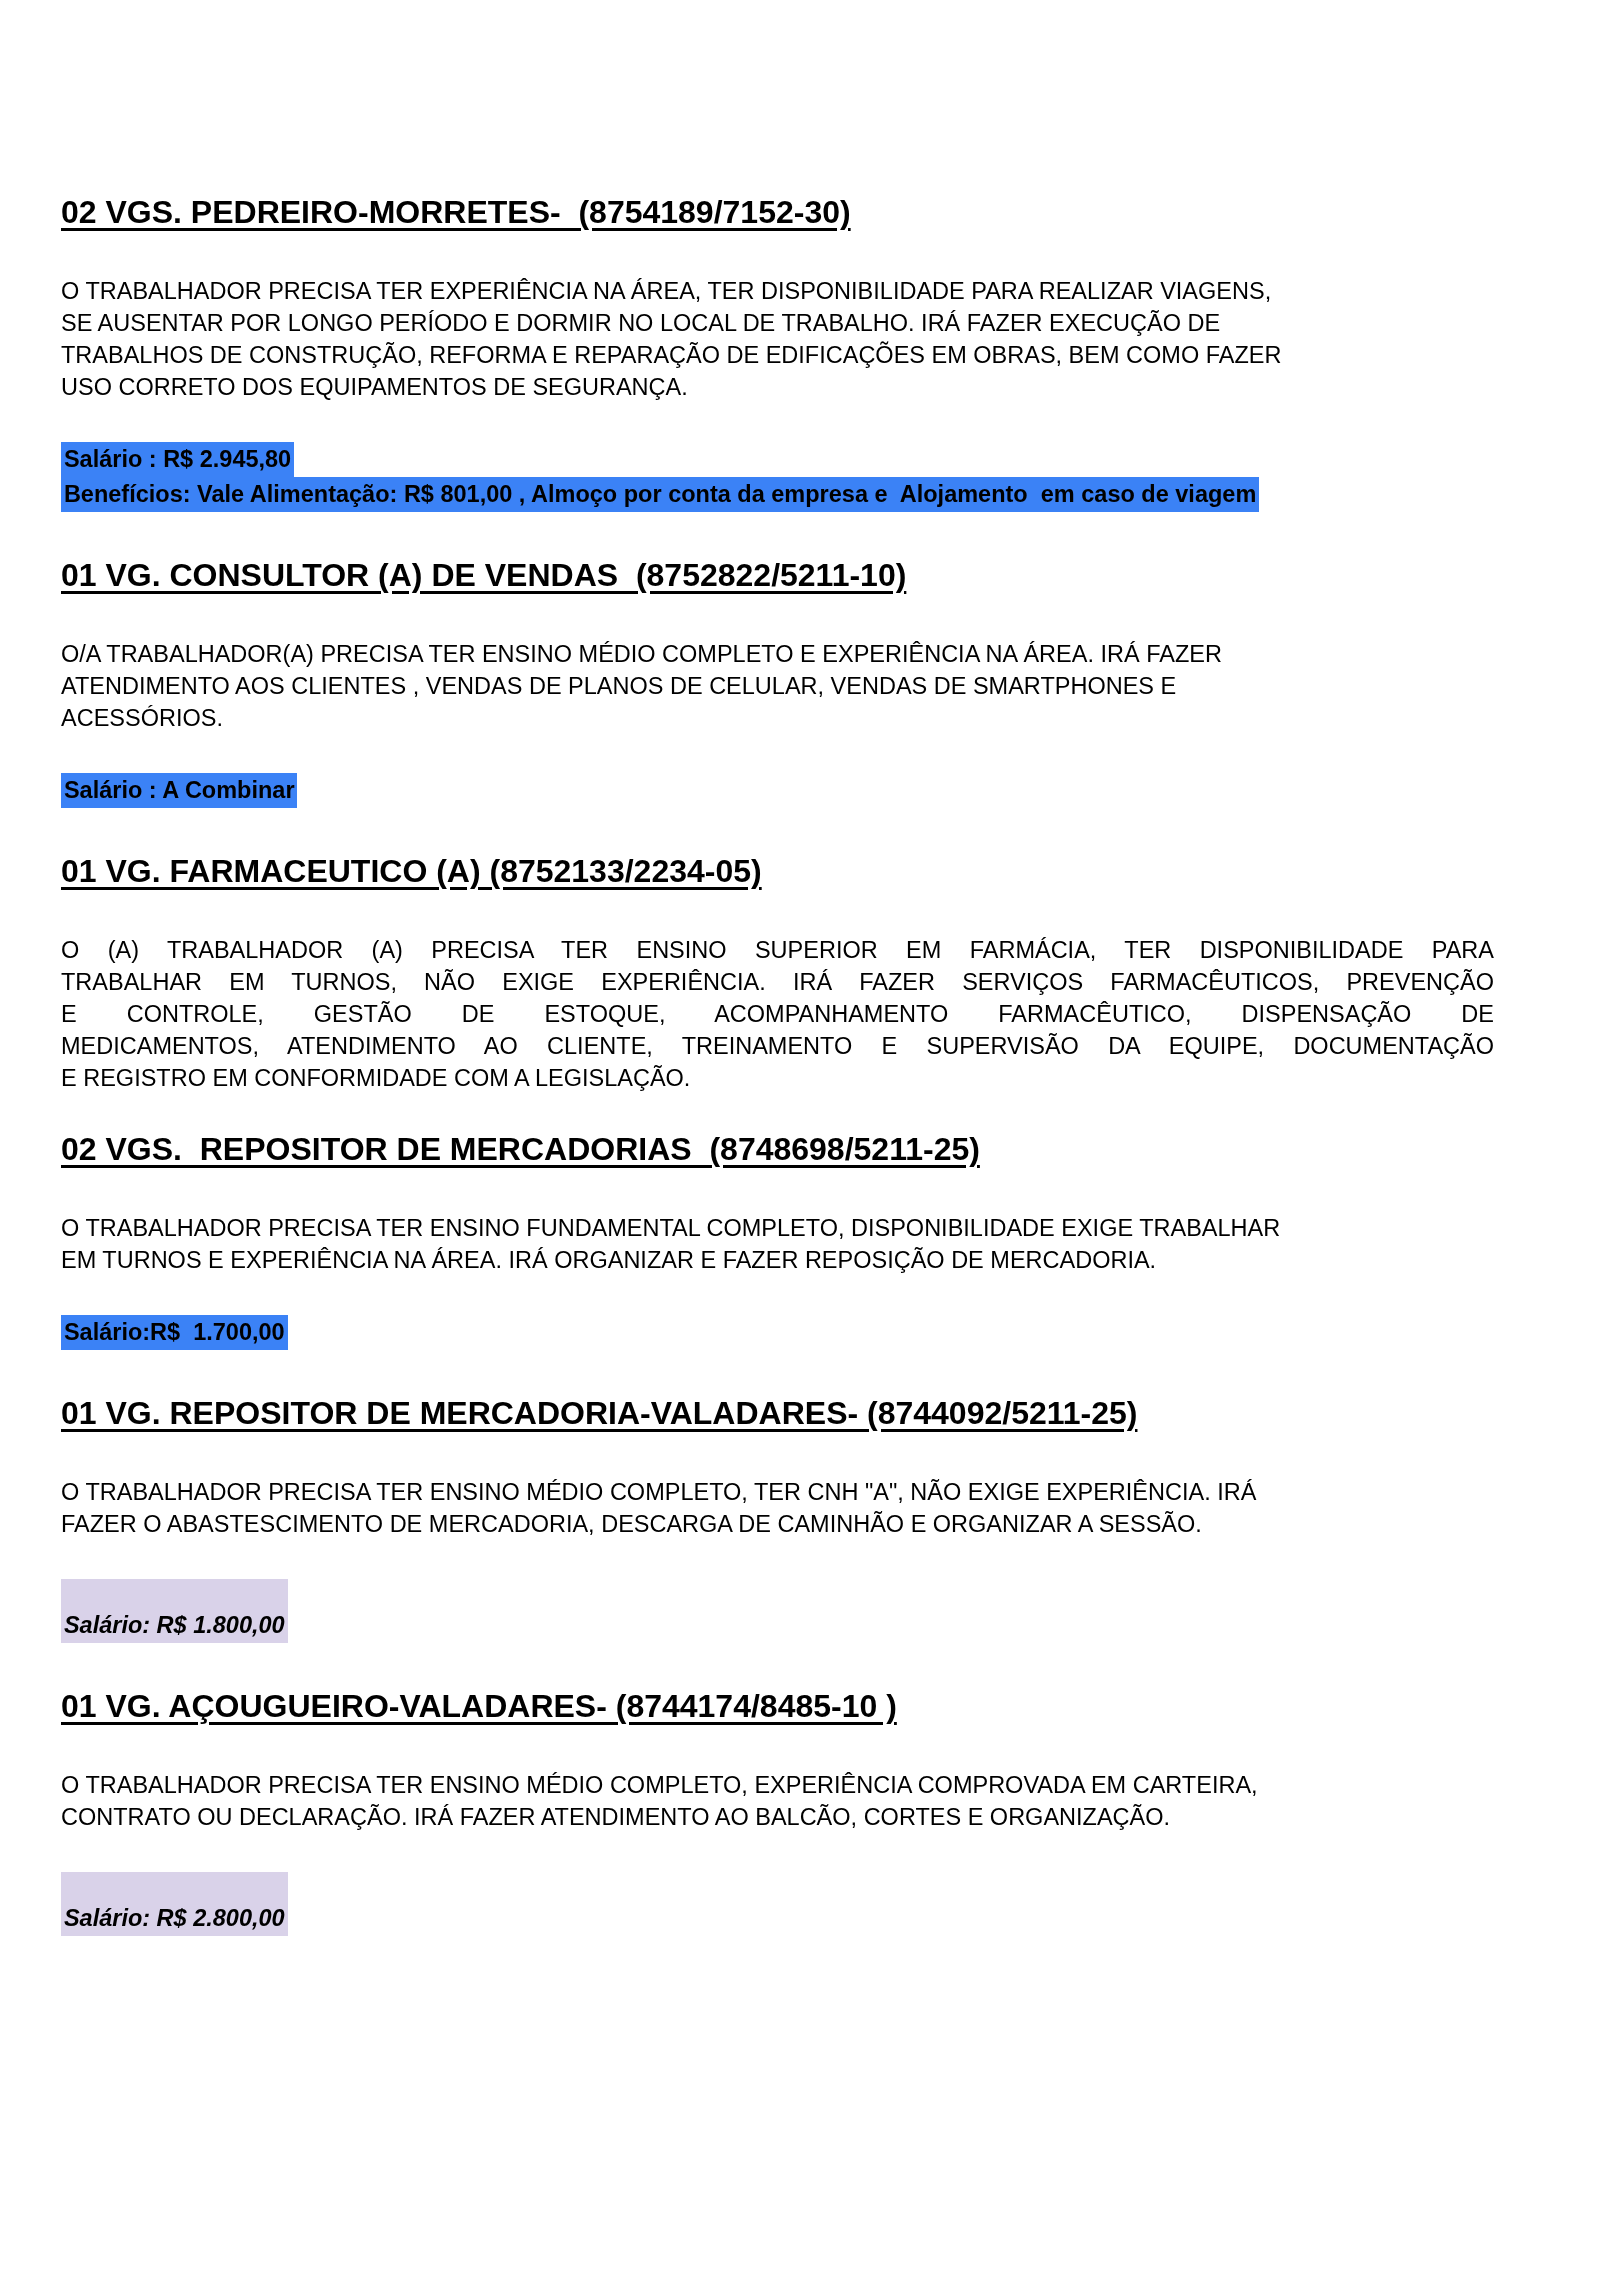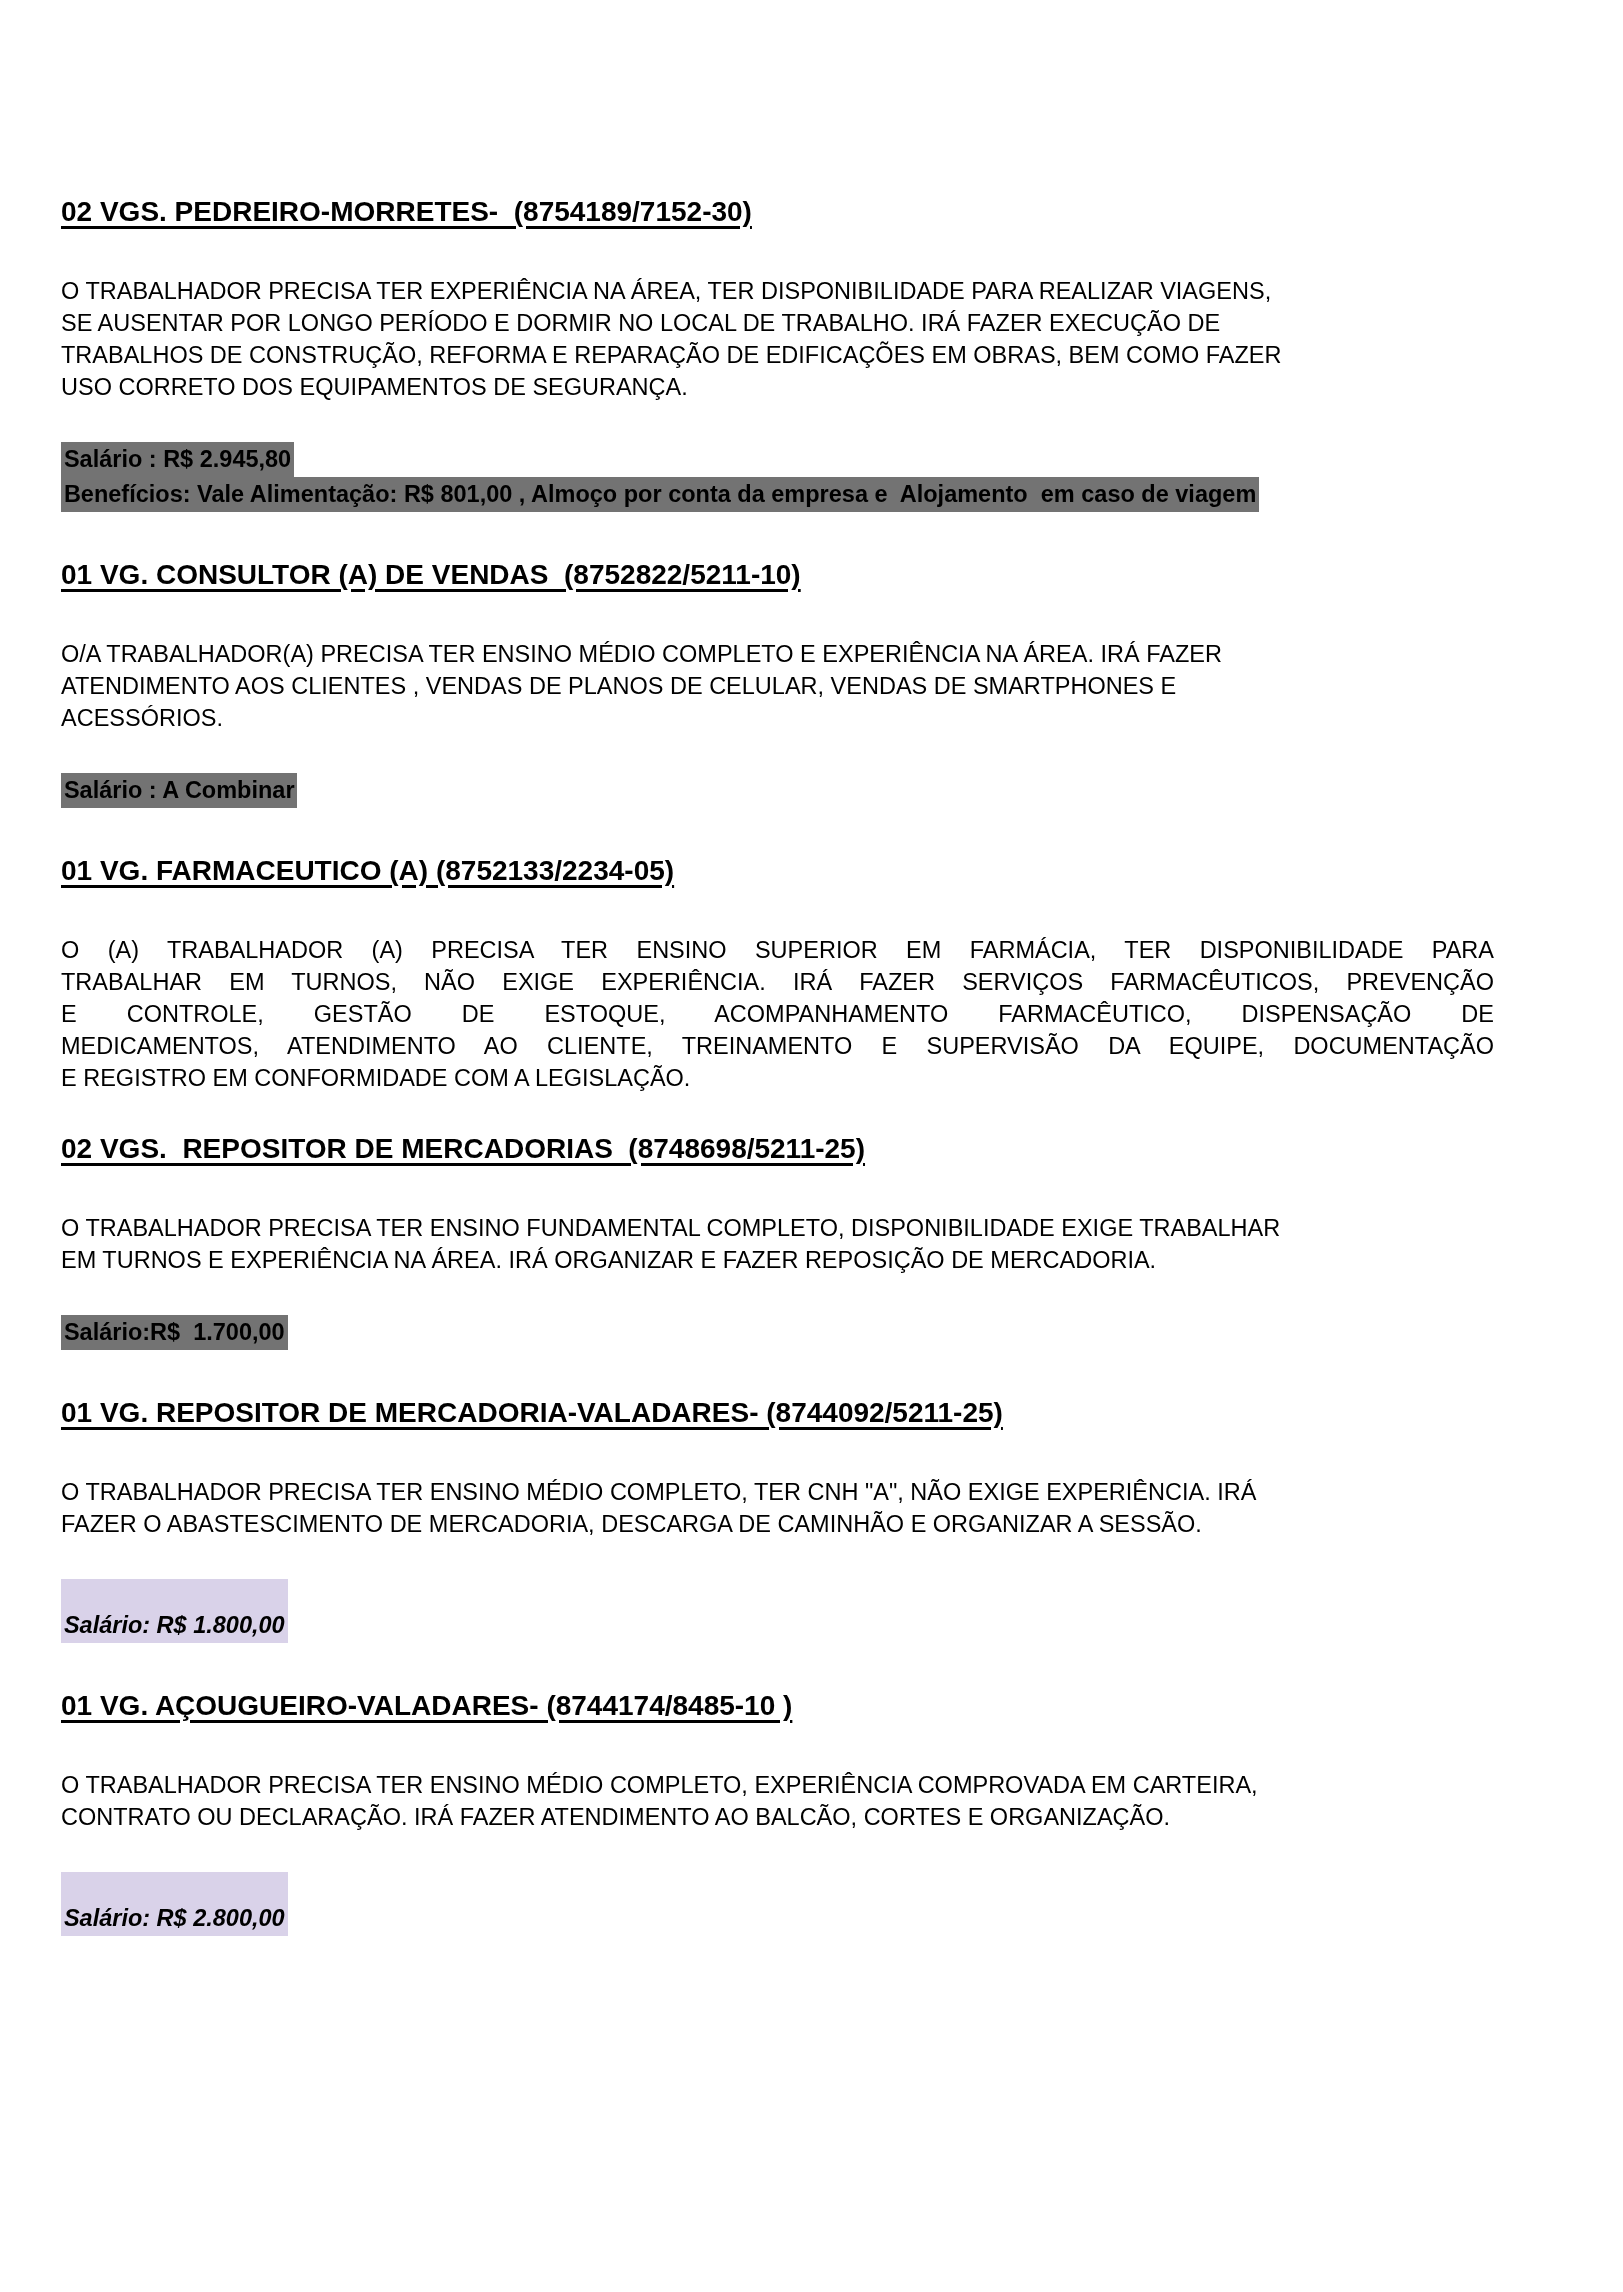--- a/index.html
+++ b/index.html
@@ -16,21 +16,21 @@
     font-family: "Liberation Sans", "DejaVu Sans", sans-serif;
     font-size: 23.5px;
     box-sizing: border-box;
     padding: 196px 0 0 61px;
     overflow: hidden;
   }
   .content {
     width: 1441px;
   }
   .job-heading {
-    font-size: 28px;
+    font-size: 32px;
     font-weight: bold;
     line-height: 32px;
     margin: 0 0 47px 0;
     white-space: pre;
     text-decoration: underline;
     text-decoration-thickness: 2.5px;
     text-underline-offset: 4.9px;
   }
   .description {
     margin: 0 8px 39px 0;
@@ -50,21 +50,21 @@
   }
   .salary {
     margin: 0 0 47px 0;
   }
   .section:last-child .salary { margin-bottom: 16px; }
   .salary-line {
     line-height: 35px;
   }
   .hl {
     display: inline-block;
-    background: #737373;
+    background: #3b82f6;
     font-weight: bold;
     white-space: pre;
     padding: 2.9px 2.9px;
     line-height: 29px;
   }
   .salary-box {
     display: inline-block;
     background: #d9d2e9;
     padding: 2.9px 2.9px;
     font-style: italic;

